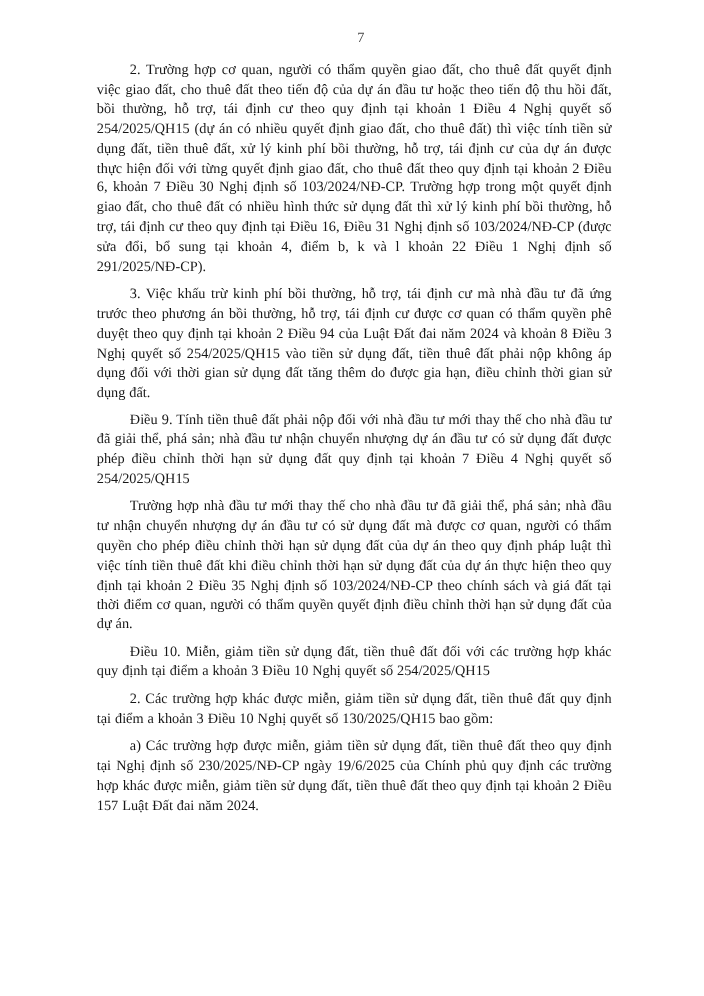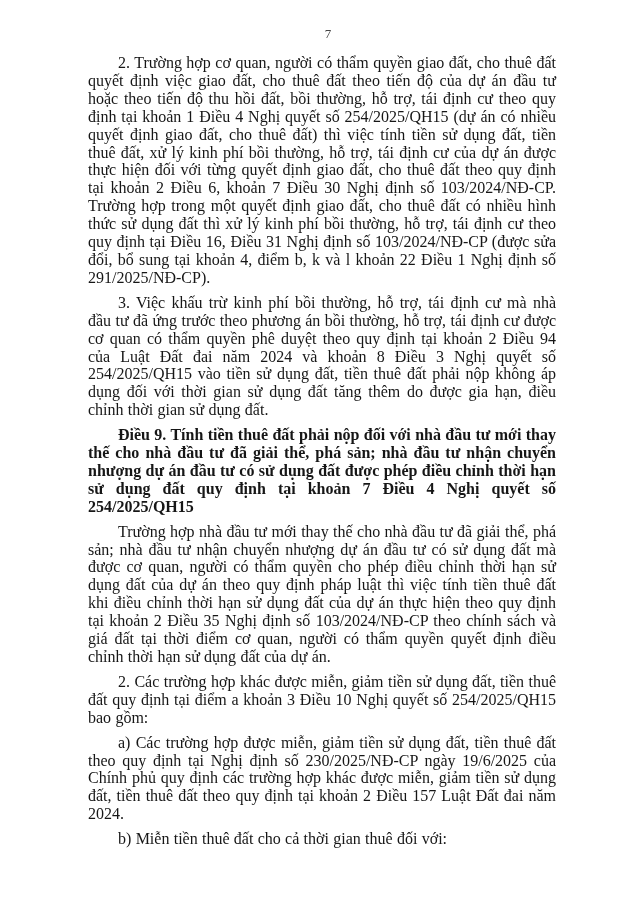--- a/index.html
+++ b/index.html
@@ -25,39 +25,39 @@
     line-height: 15px;
     color: #454545;
     
     padding-left: 12px;
   }
   .content {
     margin-top: 13px;
   }
   .para {
     margin: 7px 0 0 0;
-    font-size: 16px;
+    font-size: 13px;
     line-height: 17.9px;
     text-align: justify;
     text-indent: 30px;
     word-spacing: 0.3px;
   }
   .para.heading {
-    font-weight: bold;
+    font-weight: normal;
   }
 </style>
 </head>
 <body>
 
 <div class="page">
   <div class="page-number">7</div>
 
   <div class="content">
 
   <p class="para">2. Trường hợp cơ quan, người có thẩm quyền giao đất, cho thuê đất quyết định việc giao đất, cho thuê đất theo tiến độ của dự án đầu tư hoặc theo tiến độ thu hồi đất, bồi thường, hỗ trợ, tái định cư theo quy định tại khoản 1 Điều 4 Nghị quyết số 254/2025/QH15 (dự án có nhiều quyết định giao đất, cho thuê đất) thì việc tính tiền sử dụng đất, tiền thuê đất, xử lý kinh phí bồi thường, hỗ trợ, tái định cư của dự án được thực hiện đối với từng quyết định giao đất, cho thuê đất theo quy định tại khoản 2 Điều 6, khoản 7 Điều 30 Nghị định số 103/2024/NĐ-CP. Trường hợp trong một quyết định giao đất, cho thuê đất có nhiều hình thức sử dụng đất thì xử lý kinh phí bồi thường, hỗ trợ, tái định cư theo quy định tại Điều 16, Điều 31 Nghị định số 103/2024/NĐ-CP (được sửa đổi, bổ sung tại khoản 4, điểm b, k và l khoản 22 Điều 1 Nghị định số 291/2025/NĐ-CP).</p>
       <p class="para">3. Việc khấu trừ kinh phí bồi thường, hỗ trợ, tái định cư mà nhà đầu tư đã ứng trước theo phương án bồi thường, hỗ trợ, tái định cư được cơ quan có thẩm quyền phê duyệt theo quy định tại khoản 2 Điều 94 của Luật Đất đai năm 2024 và khoản 8 Điều 3 Nghị quyết số 254/2025/QH15 vào tiền sử dụng đất, tiền thuê đất phải nộp không áp dụng đối với thời gian sử dụng đất tăng thêm do được gia hạn, điều chỉnh thời gian sử dụng đất.</p>
       <p class="para heading">Điều 9. Tính tiền thuê đất phải nộp đối với nhà đầu tư mới thay thế cho nhà đầu tư đã giải thể, phá sản; nhà đầu tư nhận chuyển nhượng dự án đầu tư có sử dụng đất được phép điều chỉnh thời hạn sử dụng đất quy định tại khoản 7 Điều 4 Nghị quyết số 254/2025/QH15</p>
       <p class="para">Trường hợp nhà đầu tư mới thay thế cho nhà đầu tư đã giải thể, phá sản; nhà đầu tư nhận chuyển nhượng dự án đầu tư có sử dụng đất mà được cơ quan, người có thẩm quyền cho phép điều chỉnh thời hạn sử dụng đất của dự án theo quy định pháp luật thì việc tính tiền thuê đất khi điều chỉnh thời hạn sử dụng đất của dự án thực hiện theo quy định tại khoản 2 Điều 35 Nghị định số 103/2024/NĐ-CP theo chính sách và giá đất tại thời điểm cơ quan, người có thẩm quyền quyết định điều chỉnh thời hạn sử dụng đất của dự án.</p>
-      <p class="para">2. Các trường hợp khác được miễn, giảm tiền sử dụng đất, tiền thuê đất quy định tại điểm a khoản 3 Điều 10 Nghị quyết số 254/2025/QH15 bao gồm:</p>
+      <p class="para heading">Điều 10. Miễn, giảm tiền sử dụng đất, tiền thuê đất đối với các trường hợp khác quy định tại điểm a khoản 3 Điều 10 Nghị quyết số 254/2025/QH15</p>
+      <p class="para">2. Các trường hợp khác được miễn, giảm tiền sử dụng đất, tiền thuê đất quy định tại điểm a khoản 3 Điều 10 Nghị quyết số 130/2025/QH15 bao gồm:</p>
       <p class="para">a) Các trường hợp được miễn, giảm tiền sử dụng đất, tiền thuê đất theo quy định tại Nghị định số 230/2025/NĐ-CP ngày 19/6/2025 của Chính phủ quy định các trường hợp khác được miễn, giảm tiền sử dụng đất, tiền thuê đất theo quy định tại khoản 2 Điều 157 Luật Đất đai năm 2024.</p>
-      <p class="para">b) Miễn tiền thuê đất cho cả thời gian thuê đối với:</p>
     </div>
 </div>
 
 </body></html>

